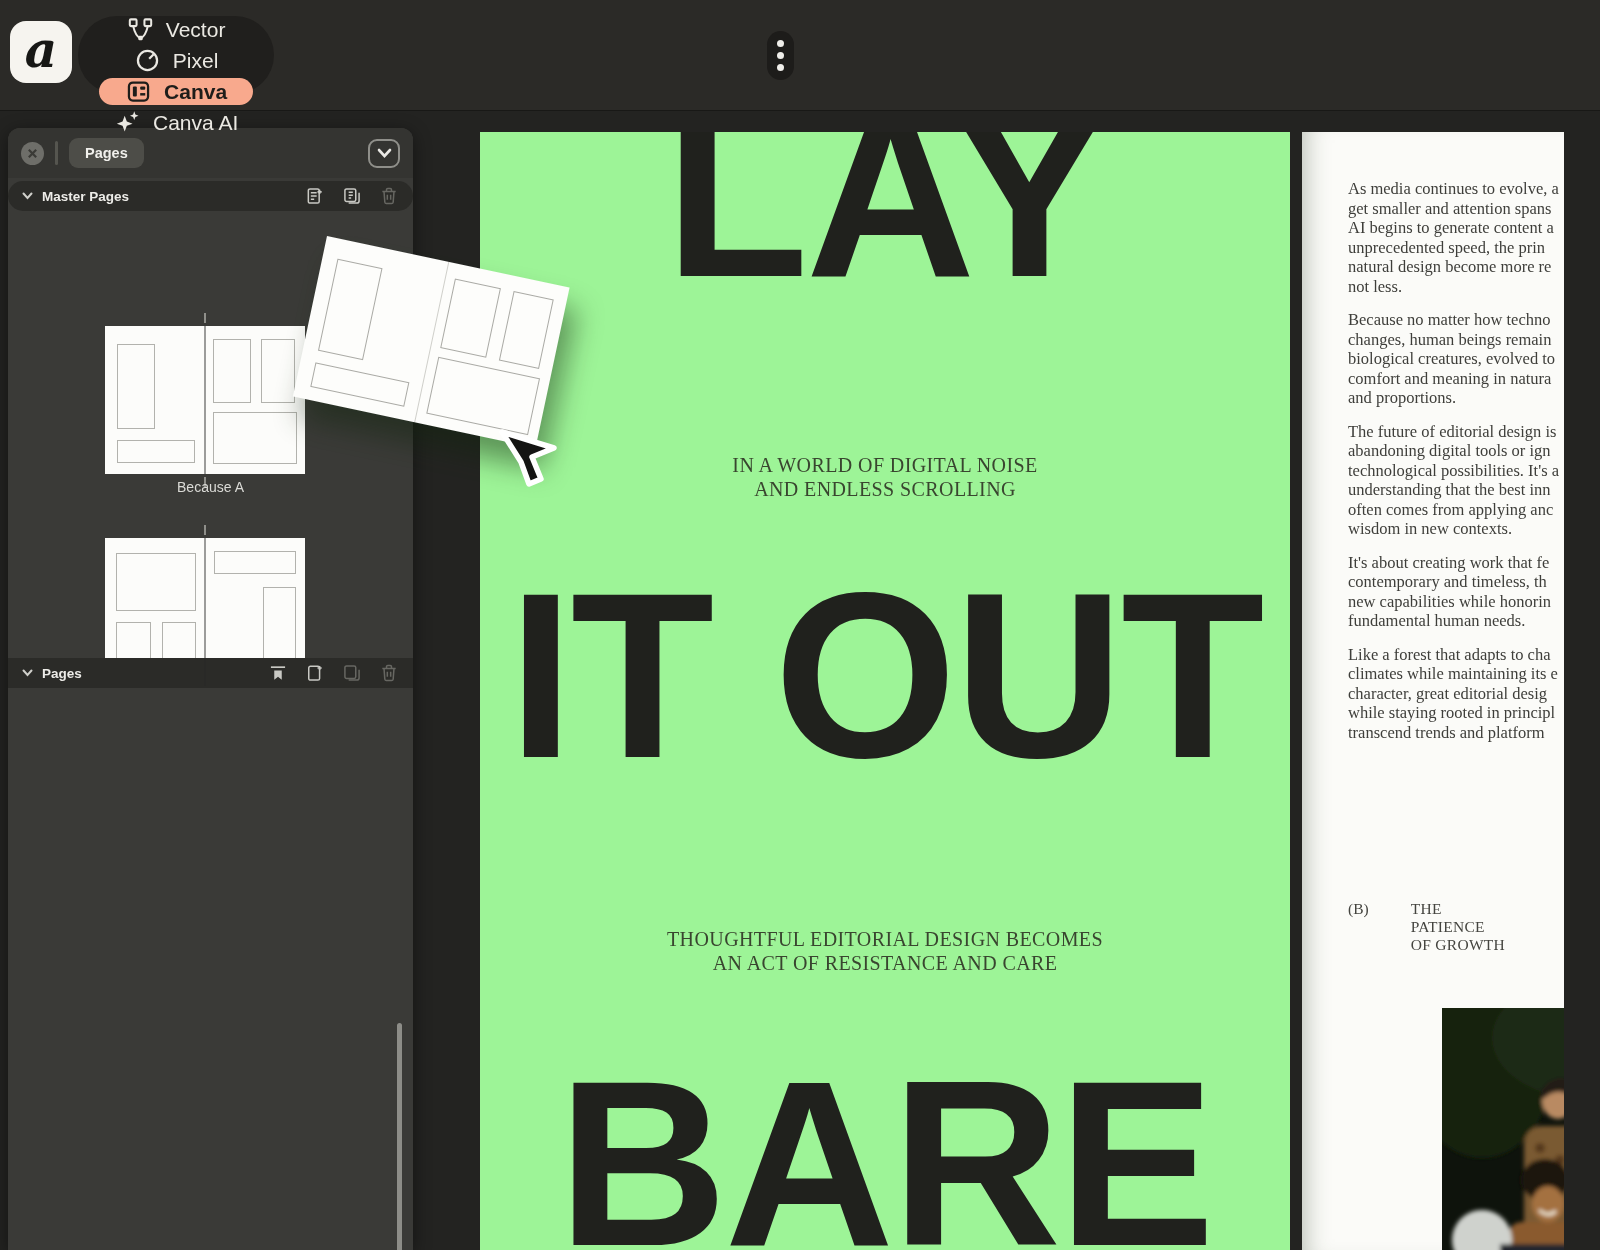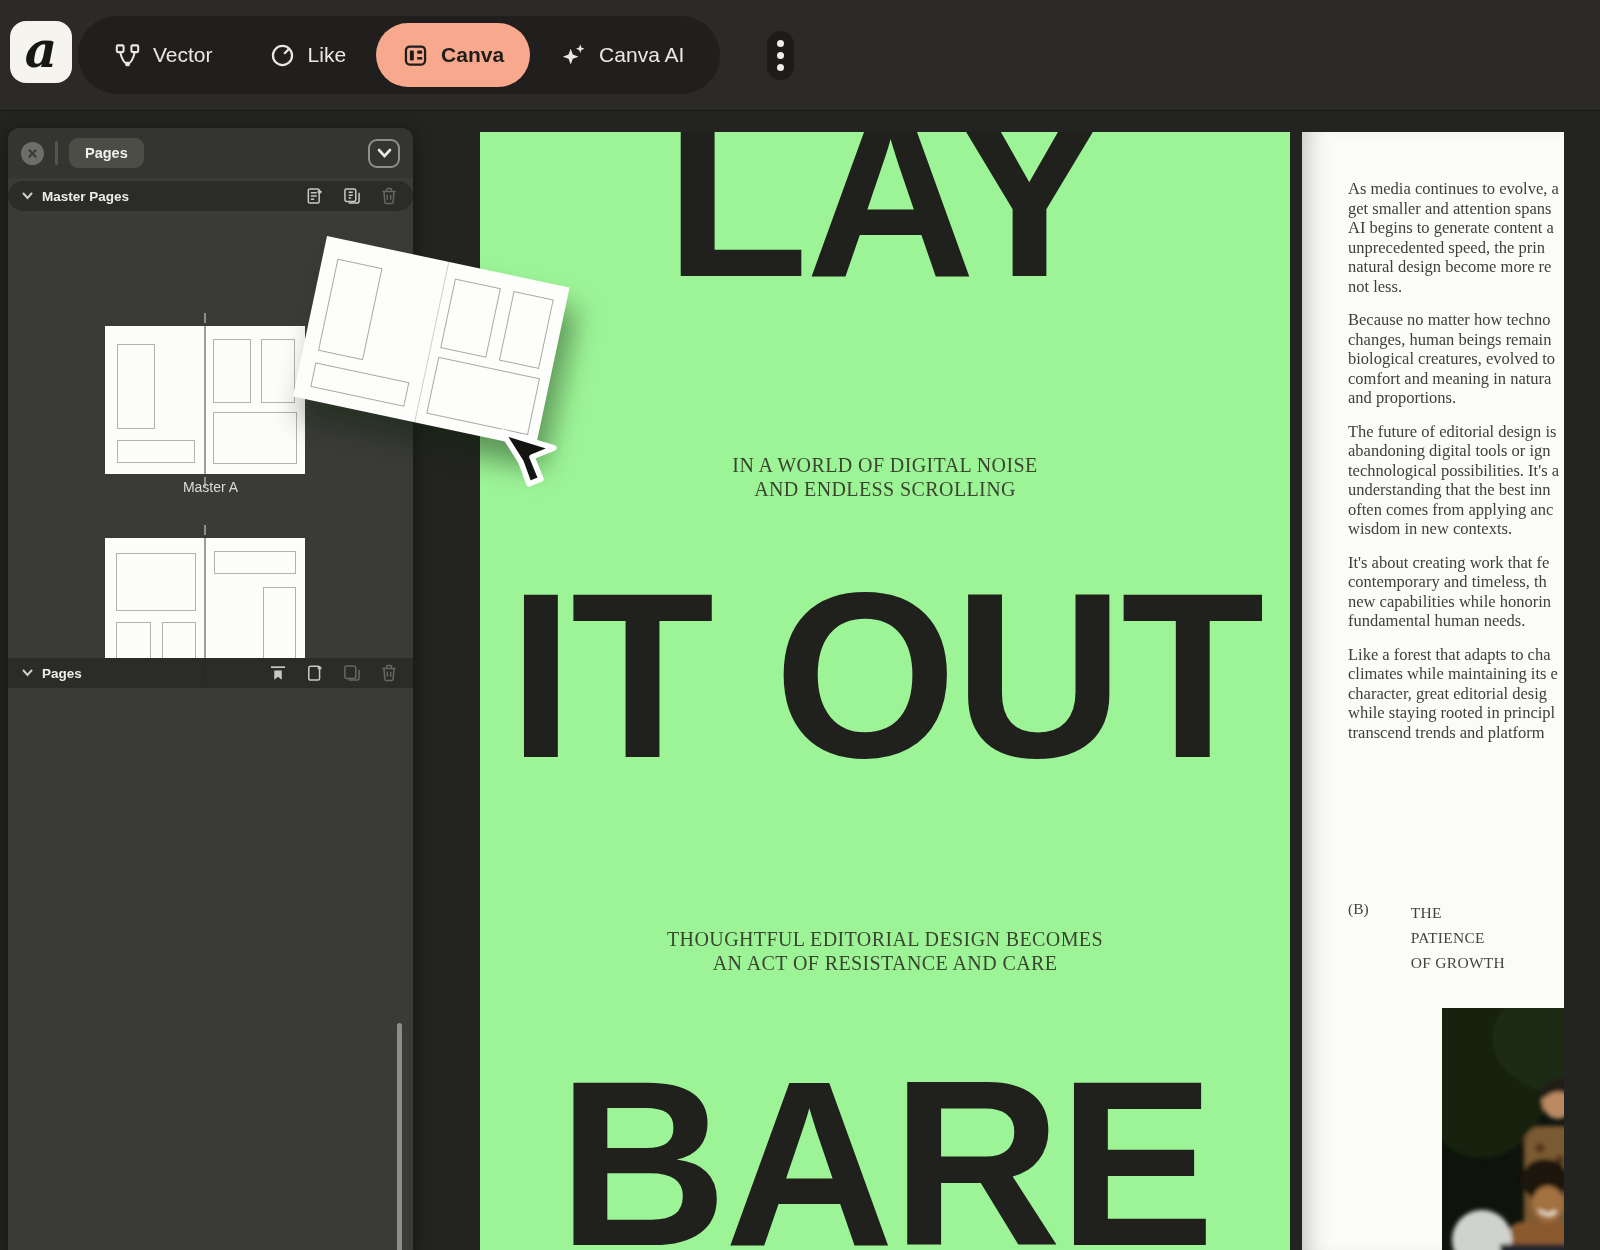--- a/index.html
+++ b/index.html
@@ -16,21 +16,21 @@
   .logo{
     position:absolute;left:10px;top:21px;width:62px;height:62px;border-radius:16px;
     background:#f6f4ef;display:flex;align-items:center;justify-content:center;
   }
   .logo span{
     font-family:"DejaVu Serif",serif;font-style:italic;font-weight:700;
     font-size:50px;color:#171715;transform:translateY(-3px);
   }
   .tabgroup{
     position:absolute;left:78px;top:16px;height:78px;border-radius:39px;
-    background:#201f1d;display:flex;align-items:center;padding:0 10px;gap:4px;
+    background:#201f1d;display:flex;align-items:center;padding:0 10px;gap:4px;flex-direction:column;
   }
   .tab{
     display:flex;align-items:center;gap:12px;height:64px;padding:0 26px;
     border:none;background:transparent;border-radius:32px;cursor:pointer;
     color:#eae8e2;font-family:"Liberation Sans",sans-serif;font-size:21px;font-weight:500;
   }
   .tab svg{width:27px;height:27px;flex:0 0 auto;}
   .tab.active{background:#f8a98d;color:#1e1d1a;font-weight:700;}
   .kebab{
     position:absolute;left:767px;top:31px;width:27px;height:49px;border-radius:14px;
@@ -60,21 +60,21 @@
   .kick-top{top:311px;margin-top:10px;}
   .kick-bottom{top:779px;margin-top:16px;}
   .bodycopy{position:absolute;left:46px;width:265px;}
   .bodycopy p{
     margin:0 0 14px 0;white-space:pre-line;
     font-family:"Liberation Serif",serif;font-size:16.5px;line-height:19.5px;color:#3e3e3a;
   }
   .footnote{position:absolute;top:768px;left:46px;display:flex;gap:42px;
     font-family:"Liberation Serif",serif;color:#44443f;}
   .fn-marker{font-size:15.5px;}
-  .fn-title{font-size:15.5px;line-height:25px;white-space:pre-line;letter-spacing:.3px;}
+  .fn-title{font-size:15.5px;line-height:18px;white-space:pre-line;letter-spacing:.3px;}
   .photo{position:absolute;left:140px;top:876px;width:240px;height:260px;}
   
   .panel{
     position:absolute;left:8px;top:128px;width:405px;height:1122px;z-index:3;
     background:#3a3a37;border-radius:12px 12px 0 0;overflow:hidden;
     box-shadow:0 4px 18px rgba(0,0,0,.45);
   }
   .panel-head{
     position:absolute;left:0;top:0;width:100%;height:50px;background:#343431;
     display:flex;align-items:center;padding:0 13px;box-sizing:border-box;
@@ -146,21 +146,21 @@
         <path d="M5.5 9c1.2 5.5 3.6 9.5 6.5 11 2.9-1.5 5.3-5.5 6.5-11"></path>
         <rect x="10" y="17.5" width="4" height="4" rx="1" fill="#eae8e2" stroke="none"></rect>
       </svg>
       <span>Vector</span>
     </button>
     <button class="tab">
       <svg viewBox="0 0 24 24" fill="none" stroke="#eae8e2" stroke-width="2">
         <circle cx="12" cy="12" r="8.5"></circle>
           <path d="M13.5 10.5L17.5 6.5"></path>
       </svg>
-      <span>Like</span>
+      <span>Pixel</span>
     </button>
     <button class="tab active">
       <svg viewBox="0 0 24 24" fill="none" stroke="#1e1d1a" stroke-width="2">
         <rect x="3.5" y="4" width="17" height="16" rx="3.5"></rect>
         <rect x="7" y="7.5" width="3.5" height="9" rx="1" fill="#1e1d1a" stroke="none"></rect>
         <rect x="13.5" y="7.5" width="4.5" height="3" rx="1" fill="#1e1d1a" stroke="none"></rect>
         <path d="M13.5 14.5h4.5" stroke-width="2.2"></path>
       </svg>
       <span>Canva</span>
     </button>
@@ -307,21 +307,21 @@
         <div class="r" style="left:12%;top:12%;width:36%;height:56%;"></div>
         <div class="r" style="left:12%;top:77%;width:76%;height:14%;"></div>
       </div>
       <div class="pg">
         <div class="r" style="left:8%;top:9%;width:36%;height:42%;"></div>
         <div class="r" style="left:56%;top:9%;width:32%;height:42%;"></div>
         <div class="r" style="left:8%;top:58%;width:82%;height:34%;"></div>
       </div>
       <span class="spine"></span>
     </div>
-    <div class="thumb-label lbl-ma">Master A</div>
+    <div class="thumb-label lbl-ma">Because A</div>
 
     <div class="spread m-b">
       <span class="tick-t"></span>
         <span class="tick-b"></span>
       <div class="pg">
         <div class="r" style="left:11%;top:10%;width:78%;height:38%;"></div>
         <div class="r" style="left:11%;top:57%;width:33%;height:34%;"></div>
         <div class="r" style="left:57%;top:57%;width:32%;height:34%;"></div>
       </div>
       <div class="pg">

